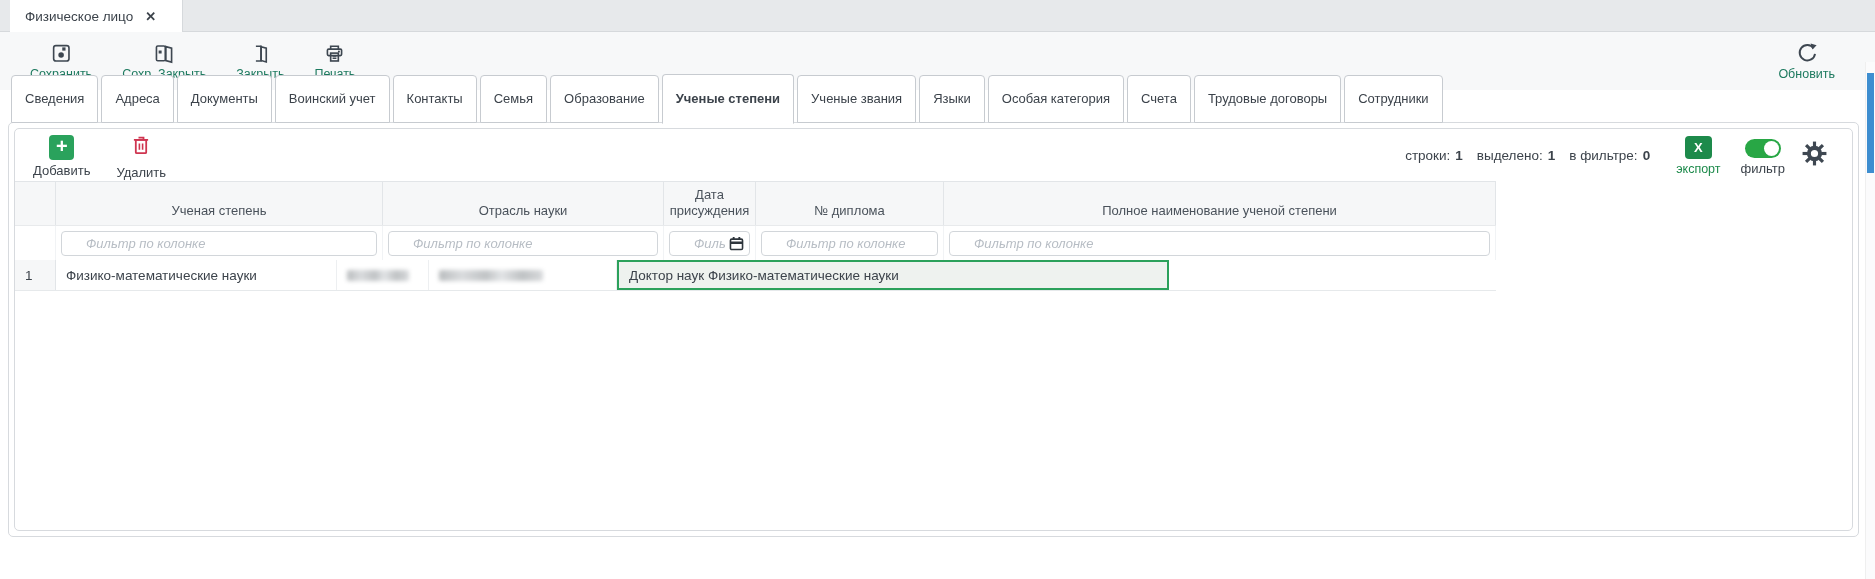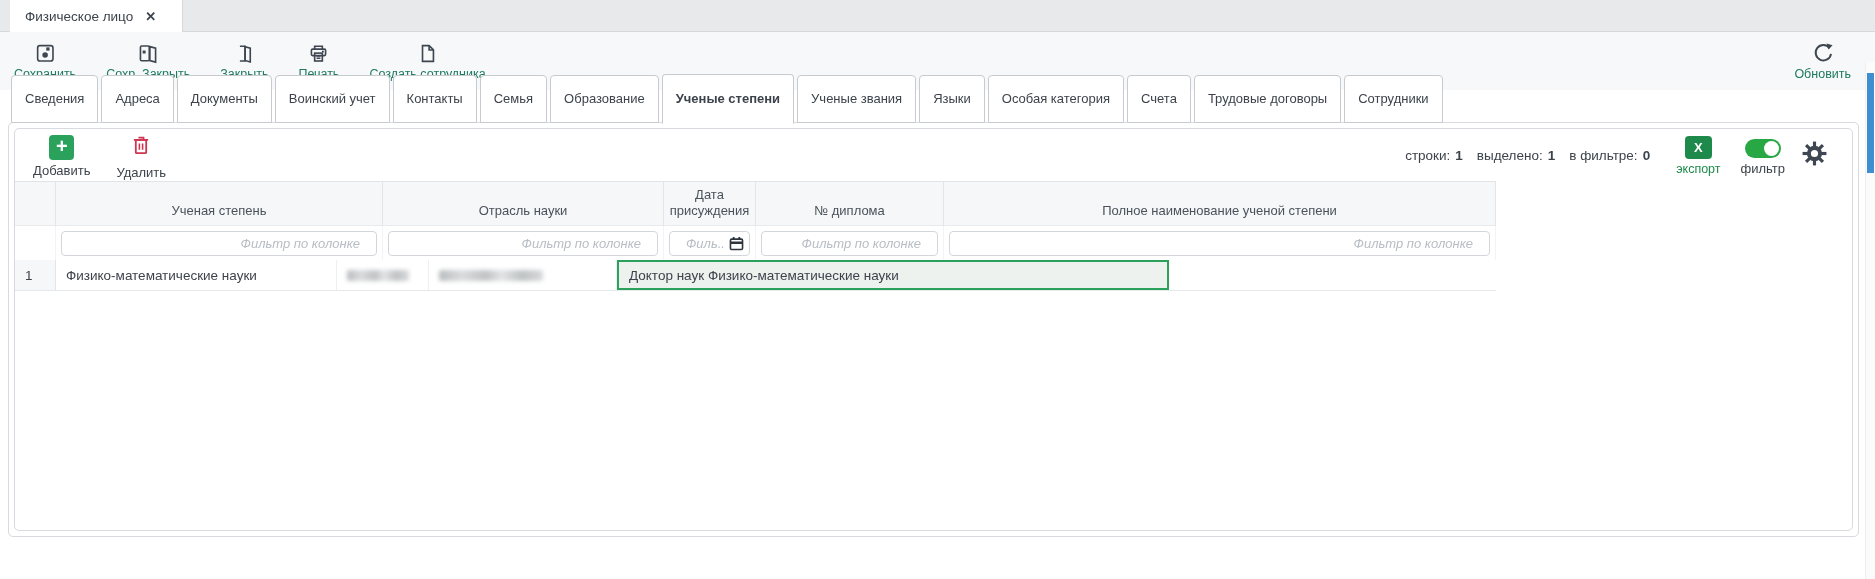--- a/index.html
+++ b/index.html
@@ -6,21 +6,21 @@
   body{
     width:1875px;height:579px;position:relative;overflow:hidden;
     font-family:"Liberation Sans",sans-serif;background:#ffffff;color:#3c434b;
   }
   
   .doc-strip{position:absolute;top:0;left:0;right:0;height:31px;background:#e7e9eb;border-bottom:1px solid #d6d9dc;}
   .doc-tab{position:absolute;left:10px;top:0;height:32px;background:#ffffff;display:flex;align-items:center;gap:12px;
     padding:0 26px 0 15px;font-size:13.5px;color:#3c434b;border-right:1px solid #d6d9dc;}
   .doc-tab-close{font-size:13px;font-weight:bold;color:#3c434b;cursor:pointer;}
   
-  .toolbar{position:absolute;top:32px;left:0;right:0;height:58px;background:#f7f8f9;display:flex;align-items:center;padding:0 14px;}
+  .toolbar{position:absolute;top:32px;left:0;right:0;height:58px;background:#f7f8f9;display:flex;align-items:center;padding:0 30px;}
   .tool-btn{display:flex;flex-direction:column;align-items:center;gap:2px;cursor:pointer;margin-right:30px;}
   .tool-btn svg{display:block;}
   .tool-label{font-size:12.5px;color:#1d7a5f;white-space:nowrap;}
   .toolbar-spacer{flex:1;}
   .tool-btn.last{margin-right:10px;}
   
   .page-tabs{position:absolute;top:90px;left:8px;right:20px;height:33px;display:flex;align-items:flex-end;padding-left:3px;z-index:3;}
   .ptab{height:30px;line-height:30px;background:#ffffff;border:1px solid #c7cbd0;border-radius:4px 4px 0 0;
     padding:8px 13px;margin-right:3px;font-size:13px;color:#3c434b;cursor:pointer;white-space:nowrap;}
   .ptab.active{height:32px;line-height:32px;margin-bottom:-1px;font-weight:700;border-bottom:1px solid #ffffff;z-index:4;}
@@ -43,22 +43,22 @@
   .knob{position:absolute;right:2px;top:2px;width:15px;height:15px;border-radius:50%;background:#fff;}
   .gear-btn{cursor:pointer;margin-left:16px;margin-right:6px;display:flex;align-items:center;}
   
   .grid{position:absolute;top:52px;left:0;width:1481px;}
   .g-row{display:flex;}
   .g-head{height:45px;background:#f6f7f8;border-top:1px solid #e2e5e8;border-bottom:1px solid #e8eaec;box-sizing:border-box;}
   .h-cell{display:flex;align-items:flex-end;justify-content:center;text-align:center;padding:0 8px 6px;font-size:13px;
     color:#4a525b;border-right:1px solid #e2e5e8;box-sizing:border-box;line-height:1.25;}
   .g-filter{height:34px;}
   .f-cell{padding:4px 5px;box-sizing:border-box;border-right:1px solid #f1f3f5;display:flex;align-items:center;}
-  input.filter{width:100%;height:25px;box-sizing:border-box;border:1px solid #d2d6da;border-radius:4px;padding:0 16px;
-    font-size:13px;font-style:italic;color:#ef4444;background:#fff;outline:none;font-family:"Liberation Sans",sans-serif;text-align:right;}
+  input.filter{width:100%;height:25px;box-sizing:border-box;border:1px solid #d2d6da;border-radius:4px;padding:0 24px;
+    font-size:13px;font-style:italic;color:#ef4444;background:#fff;outline:none;font-family:"Liberation Sans",sans-serif;}
   input.filter::placeholder{color:#b7bdc4;font-style:italic;}
   .date-wrap{position:relative;width:100%;}
   .date-wrap input{padding-right:24px;}
   .cal-icon{position:absolute;right:5px;top:4px;pointer-events:none;}
   .g-data{height:30px;border-bottom:1px solid #e6e9eb;font-size:13.5px;color:#3c434b;}
   .d-cell{display:flex;align-items:center;padding:0 10px;box-sizing:border-box;border-right:1px solid #edeff1;overflow:hidden;white-space:nowrap;}
   .num-cell{background:#f6f7f8;border-right:1px solid #e2e5e8;}
   .sel-cell{border:2px solid #2ba15b;background:#eef2ef;}
   .blur-box{height:11px;border-radius:2px;filter:blur(2.2px);
     background:linear-gradient(90deg,#b9bcbe 0%,#dadcde 22%,#c0c3c5 45%,#e2e4e6 60%,#bfc2c4 80%,#d8dadc 100%);}
@@ -118,31 +118,20 @@
           <g stroke="#3e4751" stroke-width="1.7" fill="none">
         <path d="M8 7.4 V4.4 h8 v3"></path>
         <rect x="4.6" y="7.4" width="14.8" height="6.8" rx="1.3"></rect>
         <rect x="8" y="11.6" width="8" height="8.2"></rect>
         <path d="M10 14.6 h4 M10 17 h4" stroke-width="1.4"></path>
           </g>
         <circle cx="16.6" cy="10" r="1.1" fill="#3e4751"></circle>
       </svg>
     </span>
     <span class="tool-label">Печать</span>
-  </div>
-  <div class="tool-btn">
-    <span>
-      <svg width="23" height="23" viewBox="0 0 24 24">
-          <g stroke="#3e4751" stroke-width="1.7" fill="none">
-        <path d="M6.8 3.8 h6.9 l4.5 4.5 V20.2 H6.8 Z"></path>
-        <path d="M13.7 3.8 v4.5 h4.5"></path>
-          </g>
-      </svg>
-    </span>
-    <span class="tool-label">Создать сотрудника</span>
   </div>
   <div class="toolbar-spacer"></div>
   <div class="tool-btn last">
     <span>
       <svg width="24" height="24" viewBox="0 0 24 24">
           <g stroke="#3e4751" stroke-width="1.9" fill="none">
         <path d="M18.6 7.2 A7.7 7.7 0 1 0 20 12.8"></path>
           </g>
         <polygon points="15.6,2.6 21.6,4.2 17.4,8.6" fill="#3e4751"></polygon>
       </svg>

